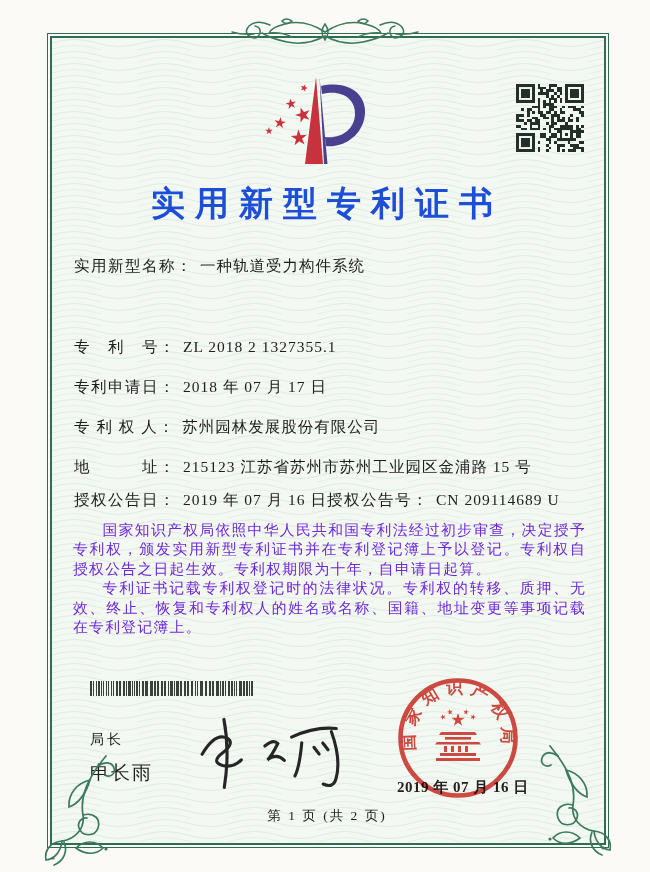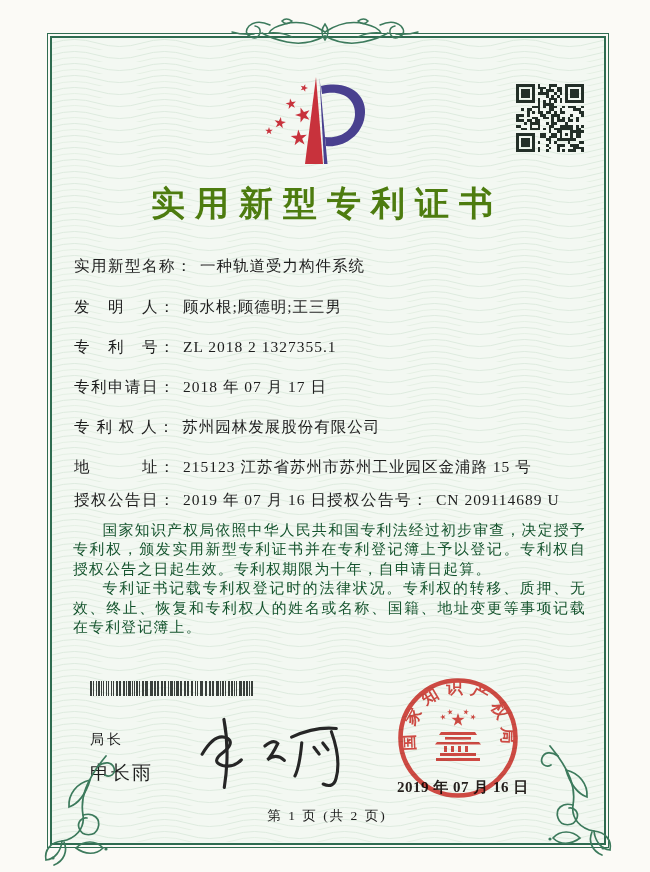--- a/index.html
+++ b/index.html
@@ -11,29 +11,29 @@
   .frame-inner{position:absolute;inset:2px;border:2px solid #2f6c51;background:#f3f8f2;overflow:hidden;}
   .waves{position:absolute;inset:0;}
   .layer{position:absolute;inset:0;z-index:3;}
   .ornament{position:absolute;z-index:4;}
 
   .cert-number{position:absolute;left:73px;top:80px;font-size:15px;letter-spacing:2px;}
   .logo{position:absolute;left:260px;top:74px;}
   .qr{position:absolute;left:516px;top:84px;}
 
   .cert-title{position:absolute;left:47px;top:181px;width:560px;text-align:center;
-              font-size:34px;font-weight:600;letter-spacing:10px;color:#4d7c0f;}
+              font-size:34px;font-weight:600;letter-spacing:10px;color:#1d4ed8;}
 
   .field-row{position:absolute;left:74px;width:515px;font-size:15.5px;white-space:nowrap;}
   .f-label{letter-spacing:1.5px;}
   .f-value{margin-left:7px;letter-spacing:1px;}
   .pair1{display:inline-block;width:253px;}
 
   .body-text{position:absolute;left:73px;top:521px;width:513px;font-size:14.8px;
-             line-height:19.4px;text-align:justify;letter-spacing:1.3px;color:#14532d;}
+             line-height:19.4px;text-align:justify;letter-spacing:1.3px;color:#6d28d9;}
   .body-text p{margin:0;text-indent:2em;}
 
   .barcode{position:absolute;left:90px;top:681px;}
   .signer-title{position:absolute;left:90px;top:731px;font-size:14px;letter-spacing:3px;}
   .signer-name{position:absolute;left:90px;top:760px;font-size:19px;letter-spacing:2px;}
   .signature{position:absolute;left:180px;top:706px;}
 
   .seal-date{position:absolute;left:397px;top:778px;font-size:15px;font-weight:600;
              letter-spacing:.5px;color:#26211e;z-index:3;}
   .seal{position:absolute;left:394px;top:674px;z-index:4;mix-blend-mode:multiply;opacity:.95;}
@@ -426,23 +426,20 @@
         <rect x="20" y="24" width="1" height="1" fill="#232f28"></rect>
         <rect x="21" y="24" width="1" height="1" fill="#232f28"></rect>
         <rect x="24" y="24" width="1" height="1" fill="#232f28"></rect>
       </svg>
 
     <div class="cert-title">实用新型专利证书</div>
 
     <div class="field-row" style="top:256px">
       <span class="f-label">实用新型名称：</span><span class="f-value">一种轨道受力构件系统</span>
     </div>
-    <div class="field-row" style="top:297px">
-      <span class="f-label">发　明　人：</span><span class="f-value">顾水根;顾德明;王三男</span>
-    </div>
     <div class="field-row" style="top:337px">
       <span class="f-label">专　利　号：</span><span class="f-value">ZL 2018 2 1327355.1</span>
     </div>
     <div class="field-row" style="top:377px">
       <span class="f-label">专利申请日：</span><span class="f-value">2018 年 07 月 17 日</span>
     </div>
     <div class="field-row" style="top:417px">
       <span class="f-label">专 利 权 人：</span><span class="f-value">苏州园林发展股份有限公司</span>
     </div>
     <div class="field-row" style="top:457px">

